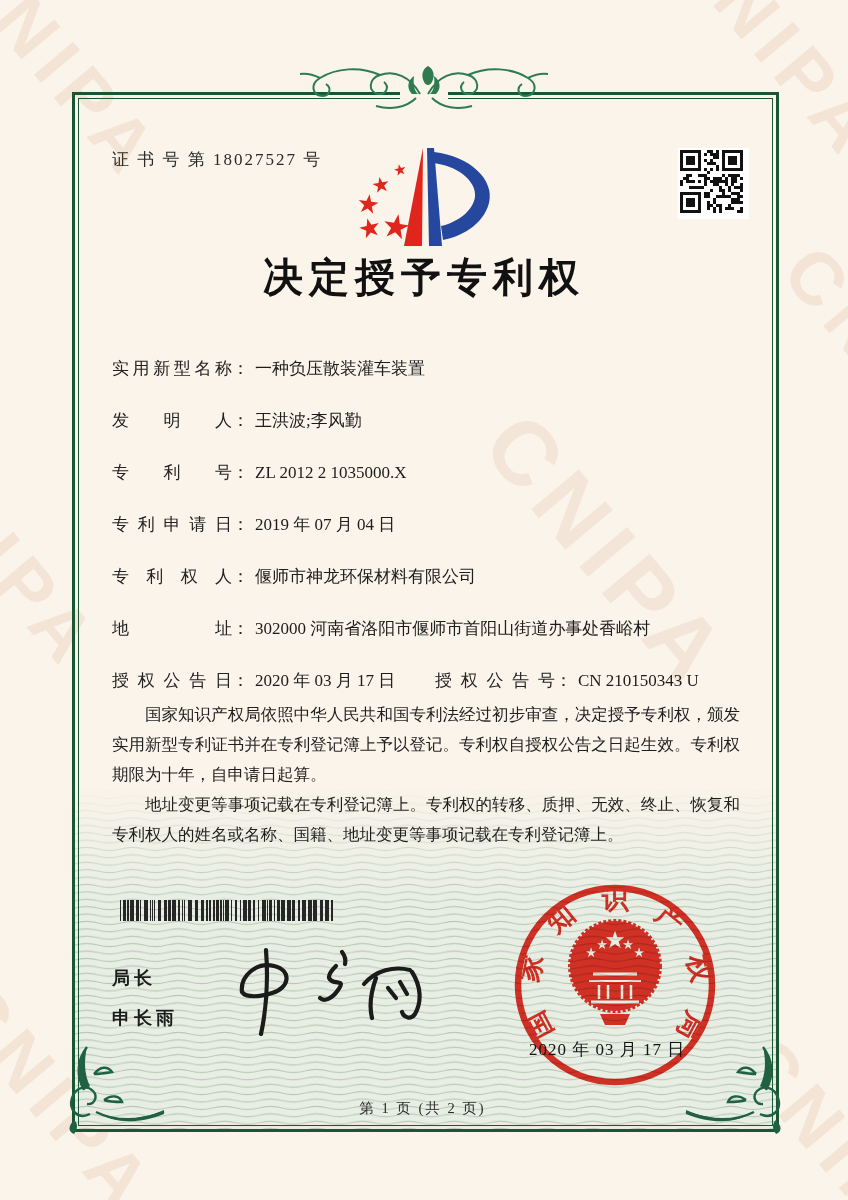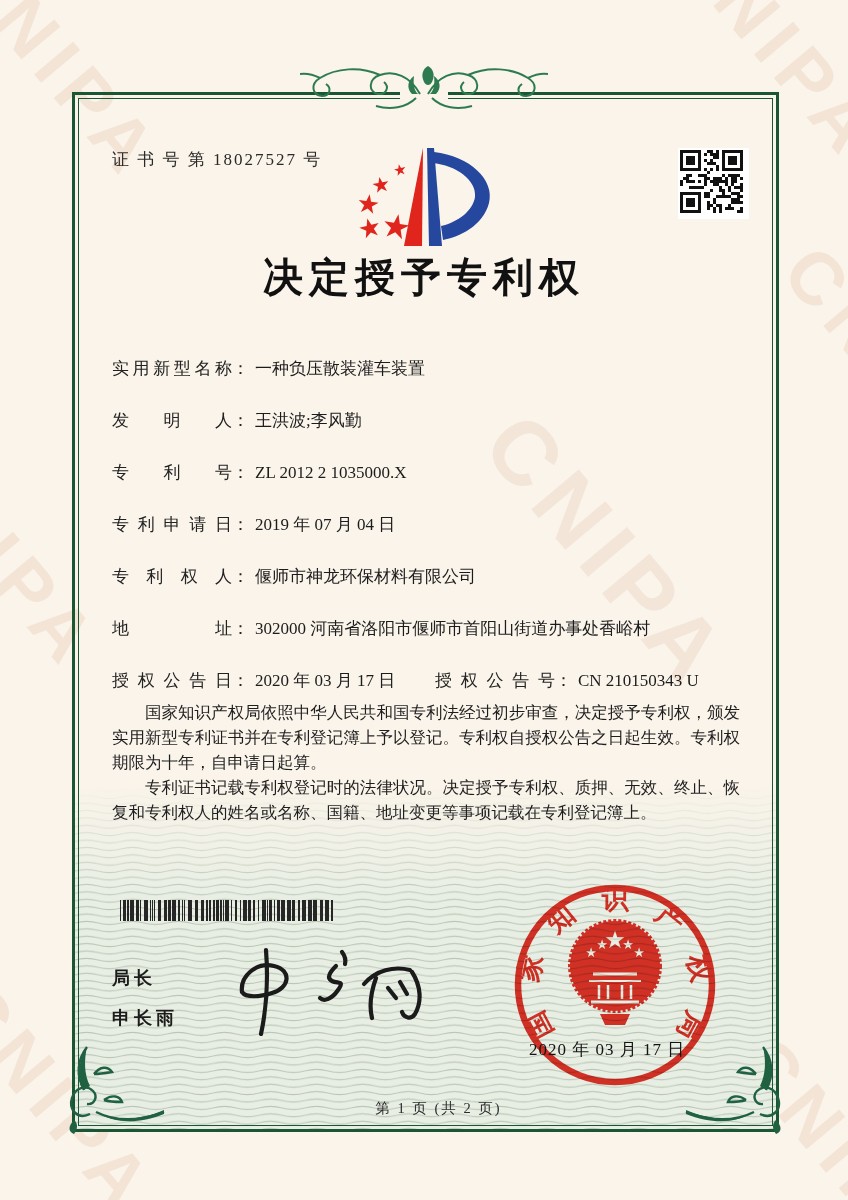--- a/index.html
+++ b/index.html
@@ -39,35 +39,35 @@
       letter-spacing:6px;color:#111;z-index:4;}
   
   .fields{position:absolute;left:112px;top:358px;width:640px;z-index:4;font-size:17px;}
   .row{position:relative;line-height:22px;margin-bottom:30px;white-space:nowrap;}
   .jlabel{display:inline-flex;color:#222;}
   .jl-chars{display:inline-flex;justify-content:space-between;width:120px;}
   .jl-chars i{font-style:normal;}
   .val{margin-left:6px;color:#1c1c1c;}
   .grant2{position:absolute;left:323px;top:0;}
   
-  .body{position:absolute;left:112px;top:700px;width:628px;font-size:16.5px;line-height:25px;
+  .body{position:absolute;left:112px;top:700px;width:628px;font-size:16.5px;line-height:30px;
       text-align:justify;color:#1e1e1e;z-index:4;}
   .body p{margin:0;text-indent:2em;}
   
   .barcode{position:absolute;left:120px;top:900px;width:220px;height:21px;z-index:4;font-size:0;}
   .barcode b{display:inline-block;height:21px;background:#262626;}
   .barcode s{display:inline-block;height:21px;}
   .signer{position:absolute;left:112px;top:966px;z-index:5;font-family:"Liberation Sans","DejaVu Sans",sans-serif;
       font-weight:600;font-size:18px;letter-spacing:4px;color:#1c1c1c;}
   .signer div{margin-bottom:16px;}
   .signature{position:absolute;left:218px;top:936px;z-index:5;}
   .seal{position:absolute;left:505px;top:878px;z-index:4;mix-blend-mode:multiply;opacity:.93;}
   .sealdate{position:absolute;left:512px;top:1038px;width:190px;text-align:center;font-size:17px;
       letter-spacing:1px;color:#141414;z-index:5;}
-  .pageno{position:absolute;left:88px;top:1099px;width:701px;text-align:center;font-size:14.5px;
+  .pageno{position:absolute;left:72px;top:1099px;width:701px;text-align:center;font-size:14.5px;
       letter-spacing:2px;color:#2c2c2c;z-index:4;}
   .note{position:absolute;left:324px;top:1136px;width:162px;height:34px;line-height:34px;text-align:center;
       background:#fffef7;font-size:16px;letter-spacing:2px;color:#2a2a2a;z-index:4;}
 </style>
 </head>
 <body>
 
 <div id="page">
 
   <div class="wm wm1">CNIPA</div>
@@ -470,21 +470,21 @@
               <i>号</i>
             </span>
             <span class="jl-colon">：</span>
           </span><span class="val">CN 210150343 U</span>
       </span>
     </div>
   </div>
 
   <div class="body">
     <p>国家知识产权局依照中华人民共和国专利法经过初步审查，决定授予专利权，颁发实用新型专利证书并在专利登记簿上予以登记。专利权自授权公告之日起生效。专利权期限为十年，自申请日起算。</p>
-    <p>专利证书记载专利权登记时的法律状况。决定授予专利权、质押、无效、终止、恢复和专利权人的姓名或名称、国籍、地址变更等事项记载在专利登记簿上。</p>
+    <p>地址变更等事项记载在专利登记簿上。专利权的转移、质押、无效、终止、恢复和专利权人的姓名或名称、国籍、地址变更等事项记载在专利登记簿上。</p>
   </div>
 
   <div class="barcode" id="barcode"><b style="width:1px"></b><s style="width:2px"></s><b style="width:3px"></b><s style="width:1px"></s><b style="width:2px"></b><s style="width:1px"></s><b style="width:4px"></b><s style="width:2px"></s><b style="width:3px"></b><s style="width:1px"></s><b style="width:1px"></b><s style="width:3px"></s><b style="width:4px"></b><s style="width:2px"></s><b style="width:1px"></b><s style="width:1px"></s><b style="width:1px"></b><s style="width:1px"></s><b style="width:1px"></b><s style="width:3px"></s><b style="width:3px"></b><s style="width:3px"></s><b style="width:3px"></b><s style="width:1px"></s><b style="width:3px"></b><s style="width:1px"></s><b style="width:4px"></b><s style="width:2px"></s><b style="width:2px"></b><s style="width:2px"></s><b style="width:1px"></b><s style="width:1px"></s><b style="width:1px"></b><s style="width:3px"></s><b style="width:4px"></b><s style="width:3px"></s><b style="width:3px"></b><s style="width:3px"></s><b style="width:3px"></b><s style="width:2px"></s><b style="width:2px"></b><s style="width:1px"></s><b style="width:2px"></b><s style="width:2px"></s><b style="width:2px"></b><s style="width:1px"></s><b style="width:3px"></b><s style="width:1px"></s><b style="width:2px"></b><s style="width:1px"></s><b style="width:1px"></b><s style="width:1px"></s><b style="width:4px"></b><s style="width:2px"></s><b style="width:1px"></b><s style="width:3px"></s><b style="width:2px"></b><s style="width:3px"></s><b style="width:1px"></b><s style="width:2px"></s><b style="width:4px"></b><s style="width:1px"></s><b style="width:3px"></b><s style="width:2px"></s><b style="width:2px"></b><s style="width:3px"></s><b style="width:1px"></b><s style="width:3px"></s><b style="width:4px"></b><s style="width:1px"></s><b style="width:1px"></b><s style="width:1px"></s><b style="width:3px"></b><s style="width:2px"></s><b style="width:1px"></b><s style="width:2px"></s><b style="width:3px"></b><s style="width:1px"></s><b style="width:4px"></b><s style="width:2px"></s><b style="width:4px"></b><s style="width:1px"></s><b style="width:3px"></b><s style="width:3px"></s><b style="width:2px"></b><s style="width:2px"></s><b style="width:4px"></b><s style="width:2px"></s><b style="width:4px"></b><s style="width:1px"></s><b style="width:4px"></b><s style="width:3px"></s><b style="width:3px"></b><s style="width:2px"></s><b style="width:4px"></b><s style="width:2px"></s><b style="width:2px"></b><s style="width:2px"></s></div>
 
   <div class="signer">
     <div>局长</div>
     <div>申长雨</div>
   </div>
 
   <svg class="signature" width="215" height="100" viewBox="0 0 215 100">

